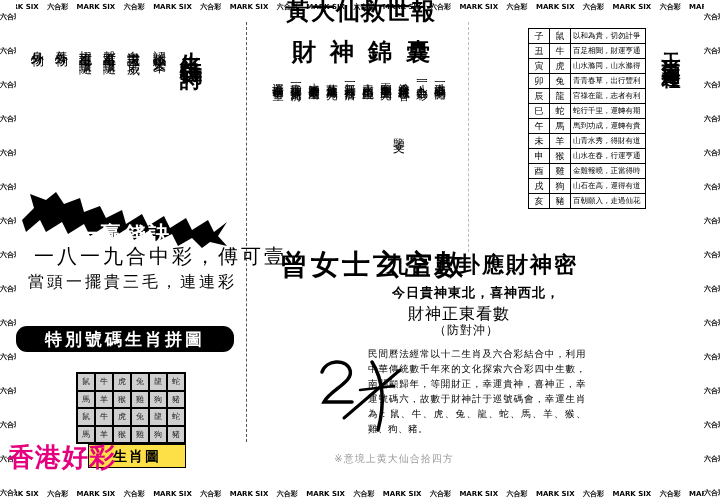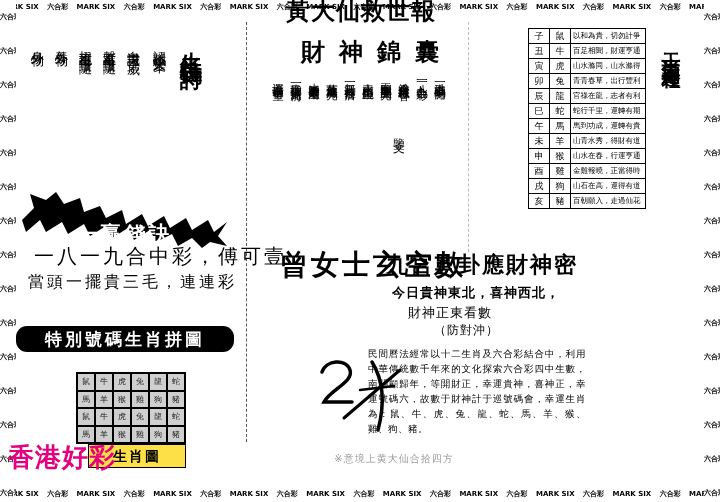--- a/index.html
+++ b/index.html
@@ -65,21 +65,21 @@
     gap:0;border:1px solid #000;background:#000;}
   .zgrid div{background:#cfcfcf;border:0.5px solid #000;
     font-size:8px;display:flex;align-items:center;justify-content:center;
     color:#222;overflow:hidden;}
 
   .bottom-yellow{position:absolute;left:88px;top:444px;width:96px;height:22px;
      background:#fde047;border:1px solid #000;text-align:center;line-height:22px;
      font-size:14px;font-weight:bold;letter-spacing:2px;}
 
   
-  .c-title{position:absolute;left:292px;top:36px;width:170px;text-align:center;
+  .c-title{position:absolute;left:292px;top:36px;width:170px;
      font-size:24px;font-weight:bold;letter-spacing:14px;}
   .c-sub{position:absolute;left:390px;top:128px;font-size:12px;letter-spacing:3px;}
   .c-col{position:absolute;font-size:11.5px;line-height:15px;letter-spacing:1px;}
   .c1{left:432px;top:74px;}
   .c2{left:414px;top:74px;}
   .c3{left:396px;top:74px;}
   .c4{left:378px;top:74px;}
   .c5{left:360px;top:74px;}
   .c6{left:342px;top:74px;}
   .c7{left:324px;top:74px;}
@@ -87,21 +87,21 @@
   .c9{left:288px;top:74px;}
   .c10{left:270px;top:74px;}
 
   .xuan{position:absolute;left:280px;top:246px;font-size:28px;font-weight:bold;letter-spacing:3px;}
   .glyph{position:absolute;left:316px;top:356px;width:90px;height:80px;}
 
   
   .r-title{position:absolute;left:368px;top:250px;width:210px;text-align:right;
      font-size:22px;font-weight:bold;letter-spacing:2px;}
   .r-line1{position:absolute;left:392px;top:284px;font-size:13px;letter-spacing:1px;font-weight:bold;}
-  .r-line2{position:absolute;left:408px;top:304px;font-size:13px;letter-spacing:1px;}
+  .r-line2{position:absolute;left:408px;top:304px;font-size:16px;letter-spacing:1px;}
   .r-line3{position:absolute;left:434px;top:322px;font-size:12px;letter-spacing:1px;}
   .r-body{position:absolute;left:368px;top:346px;width:218px;font-size:9.5px;
      line-height:15px;text-align:justify;letter-spacing:0.5px;}
 
   
   .ztable{position:absolute;left:528px;top:28px;width:118px;border-collapse:collapse;}
   .ztable td{border:1px solid #000;font-size:7.5px;height:14px;padding:0 2px;
      white-space:nowrap;vertical-align:middle;}
   .ztable td.k{width:16px;text-align:center;font-size:9px;}
   .ztable td.ic{width:16px;text-align:center;font-size:9px;}

